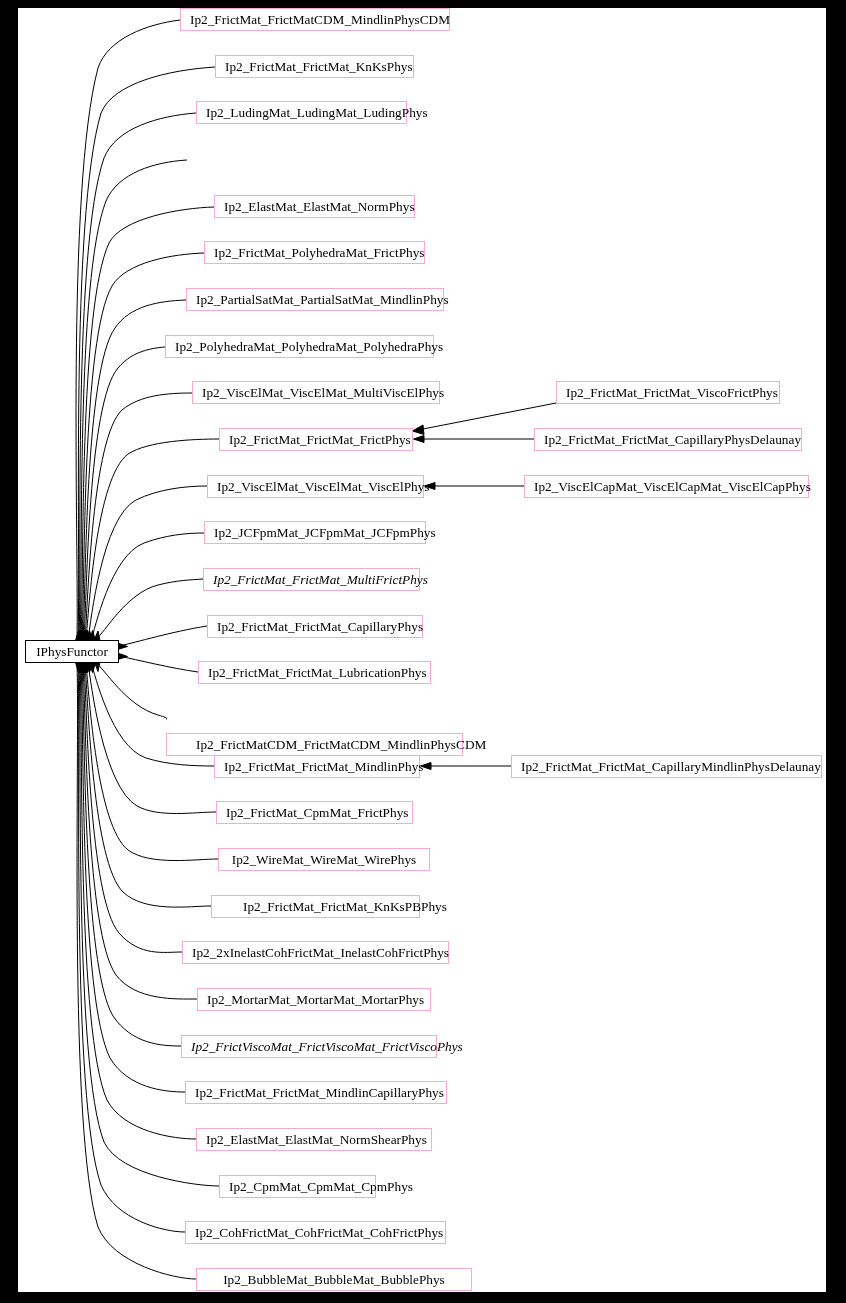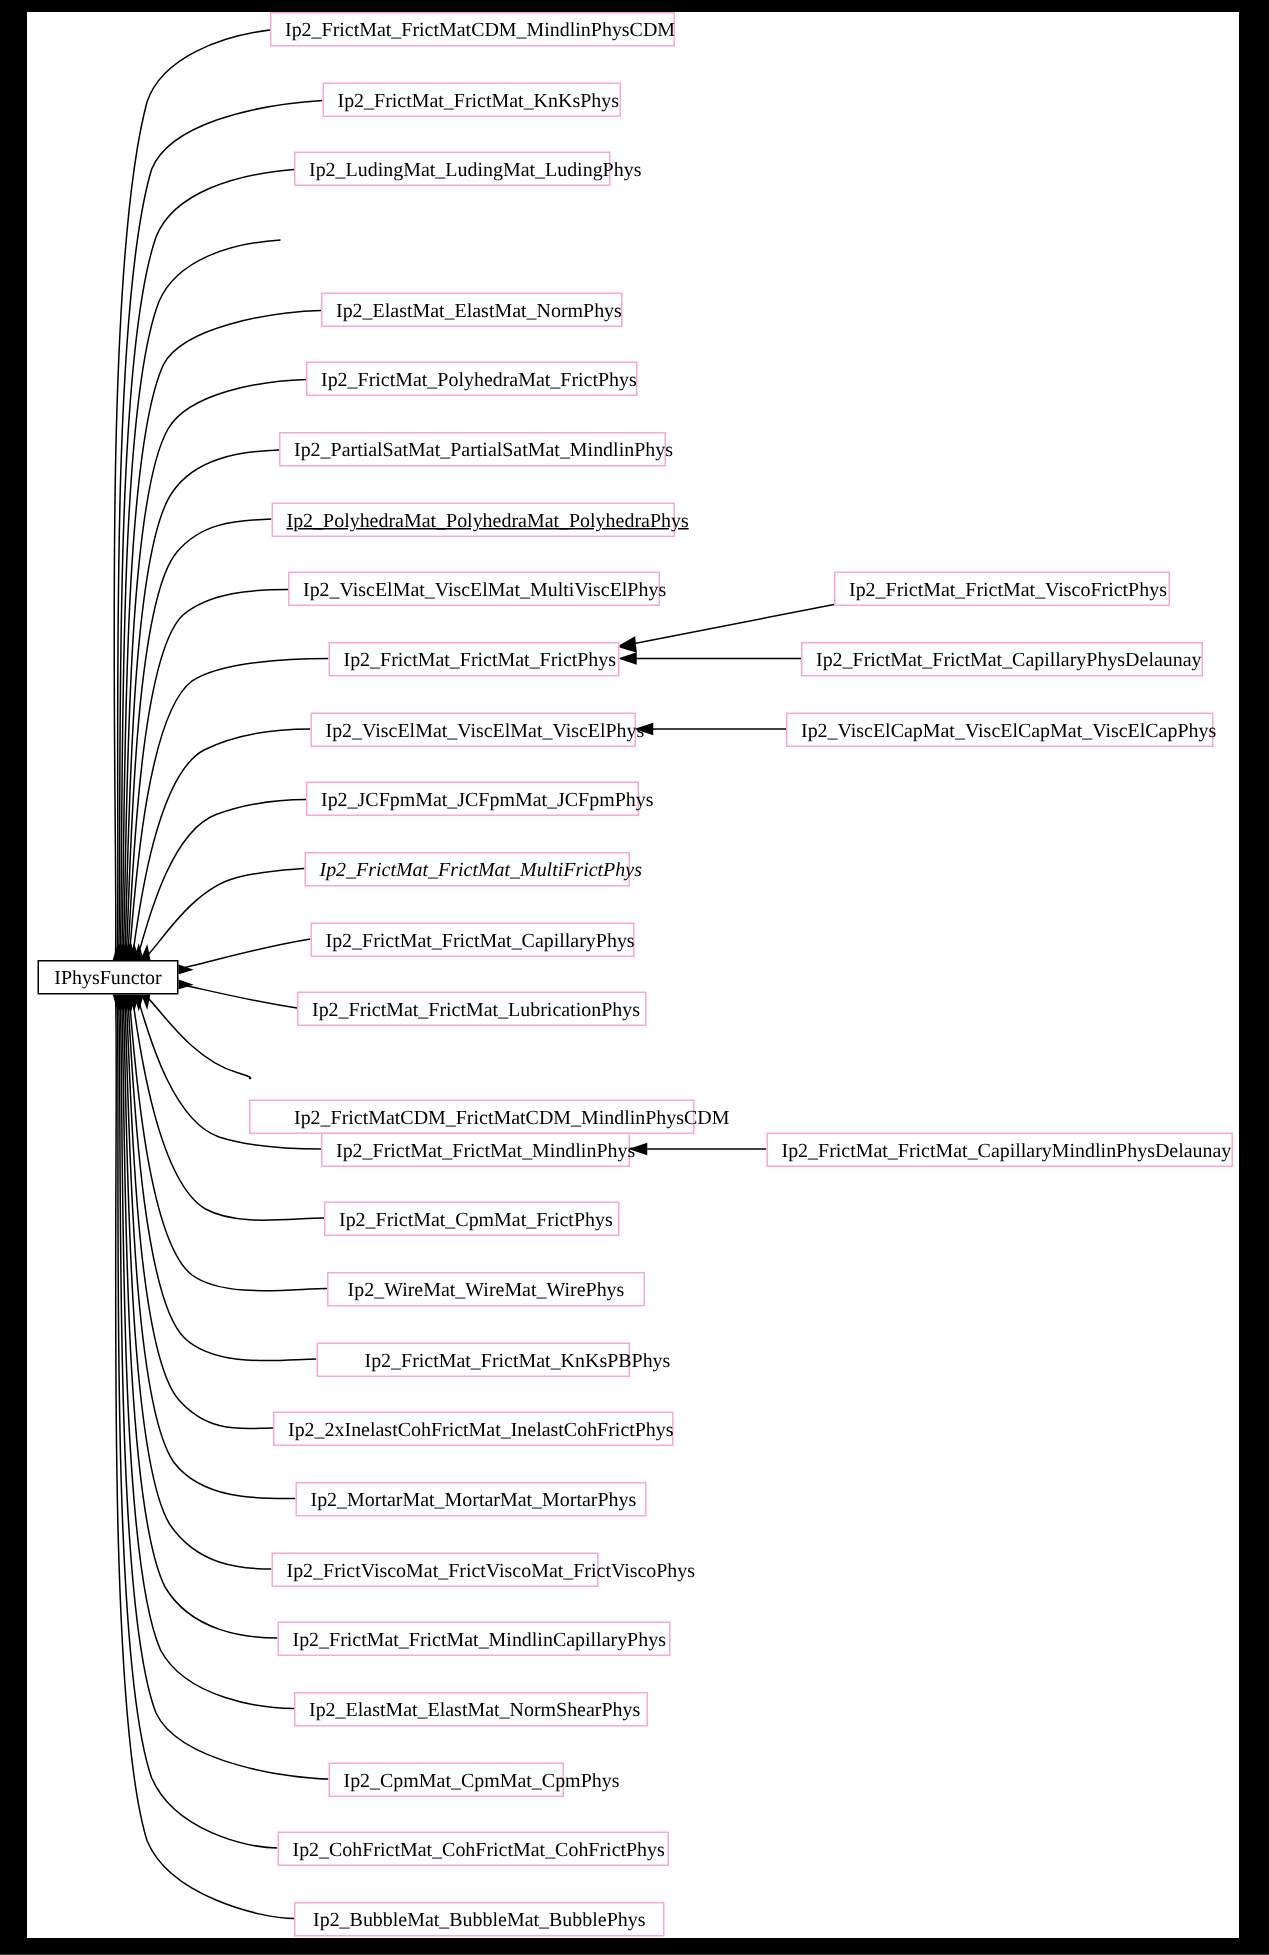--- a/index.html
+++ b/index.html
@@ -192,21 +192,21 @@
       </div>
     <div class="node" style="left:196px; top:187px; width:201px;">
         <span class="node-label">Ip2_ElastMat_ElastMat_NormPhys</span>
       </div>
     <div class="node" style="left:186px; top:233px; width:221px;">
         <span class="node-label">Ip2_FrictMat_PolyhedraMat_FrictPhys</span>
       </div>
     <div class="node" style="left:168px; top:280px; width:258px;">
         <span class="node-label">Ip2_PartialSatMat_PartialSatMat_MindlinPhys</span>
       </div>
-    <div class="node" style="left:163px; top:327px; width:269px;text-decoration:underline;">
+    <div class="node" style="left:147px; top:327px; width:269px;">
         <span class="node-label">Ip2_PolyhedraMat_PolyhedraMat_PolyhedraPhys</span>
       </div>
     <div class="node" style="left:174px; top:373px; width:248px;">
         <span class="node-label">Ip2_ViscElMat_ViscElMat_MultiViscElPhys</span>
       </div>
     <div class="node" style="left:201px; top:420px; width:194px;">
         <span class="node-label">Ip2_FrictMat_FrictMat_FrictPhys</span>
       </div>
     <div class="node" style="left:189px; top:467px; width:217px;">
         <span class="node-label">Ip2_ViscElMat_ViscElMat_ViscElPhys</span>
@@ -237,36 +237,36 @@
       </div>
     <div class="node" style="left:193px; top:887px; width:209px;padding-left:31px;">
         <span class="node-label">Ip2_FrictMat_FrictMat_KnKsPBPhys</span>
       </div>
     <div class="node" style="left:164px; top:933px; width:267px;">
         <span class="node-label">Ip2_2xInelastCohFrictMat_InelastCohFrictPhys</span>
       </div>
     <div class="node" style="left:179px; top:980px; width:234px;">
         <span class="node-label">Ip2_MortarMat_MortarMat_MortarPhys</span>
       </div>
-    <div class="node" style="left:163px; top:1027px; width:218px;">
+    <div class="node" style="left:163px; top:1027px; width:256px;font-style:italic;">
         <span class="node-label">Ip2_FrictViscoMat_FrictViscoMat_FrictViscoPhys</span>
       </div>
     <div class="node" style="left:167px; top:1073px; width:262px;">
         <span class="node-label">Ip2_FrictMat_FrictMat_MindlinCapillaryPhys</span>
       </div>
     <div class="node" style="left:178px; top:1120px; width:236px;">
         <span class="node-label">Ip2_ElastMat_ElastMat_NormShearPhys</span>
       </div>
     <div class="node" style="left:201px; top:1167px; width:157px;">
         <span class="node-label">Ip2_CpmMat_CpmMat_CpmPhys</span>
       </div>
     <div class="node" style="left:167px; top:1213px; width:261px;">
         <span class="node-label">Ip2_CohFrictMat_CohFrictMat_CohFrictPhys</span>
       </div>
-    <div class="node" style="left:178px; top:1260px; width:247px;">
+    <div class="node" style="left:178px; top:1260px; width:276px;">
         <span class="node-label">Ip2_BubbleMat_BubbleMat_BubblePhys</span>
       </div>
 
     <div class="node" style="left:538px; top:373px; width:224px;">
         <span class="node-label">Ip2_FrictMat_FrictMat_ViscoFrictPhys</span>
       </div>
     <div class="node" style="left:516px; top:420px; width:268px;">
         <span class="node-label">Ip2_FrictMat_FrictMat_CapillaryPhysDelaunay</span>
       </div>
     <div class="node" style="left:506px; top:467px; width:285px;">

